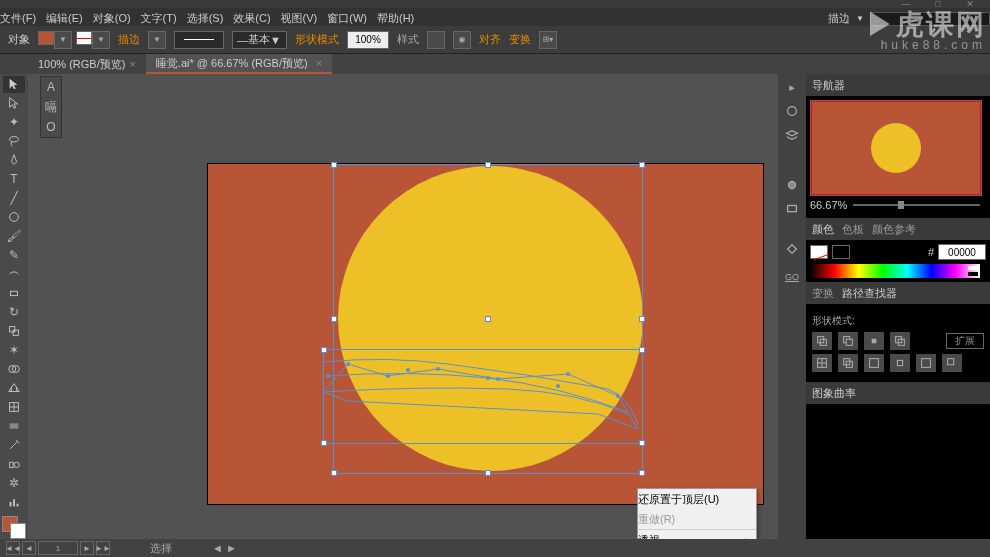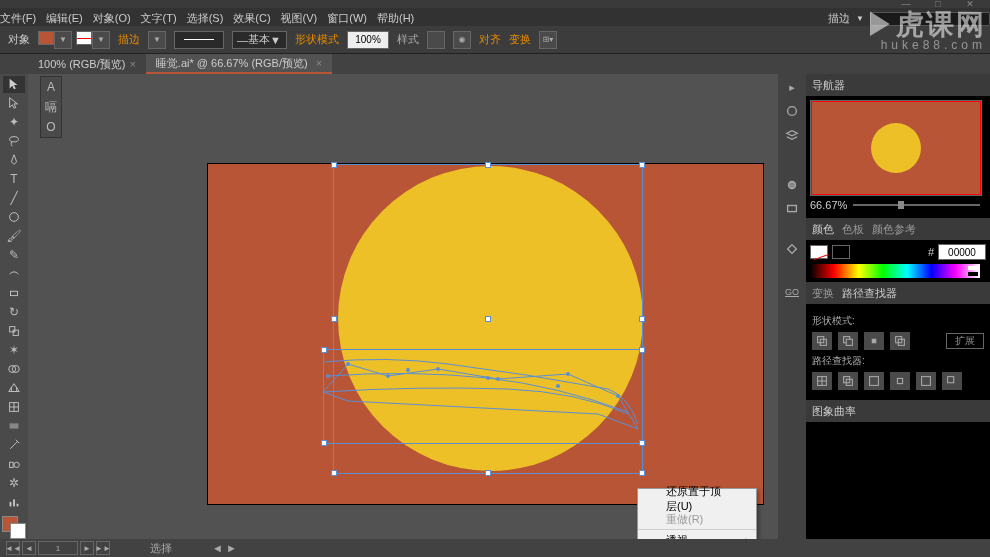--- a/index.html
+++ b/index.html
@@ -41,27 +41,27 @@
 .text-panel { position: absolute; left: 12px; top: 2px; width: 22px; background: #4a4a4a; border: 1px solid #333; display: flex; flex-direction: column; }
 .text-panel div { height: 20px; display: flex; align-items: center; justify-content: center; color: #bbb; font-size: 12px; }
 .artboard { position: absolute; left: 180px; top: 90px; width: 555px; height: 340px; background: #b85536; box-shadow: 0 0 0 1px #000; }
 .sun { position: absolute; left: 130px; top: 2px; width: 305px; height: 305px; border-radius: 50%; background: #eec028; }
 .wave-path path { fill: none; stroke: #5a8fd4; stroke-width: 1; }
 .wave-fill { fill: #c97a4e; stroke: #5a8fd4; stroke-width: 1; }
 .anchor { fill: #5a8fd4; }
 .sel-box { position: absolute; border: 1px solid #5a8fd4; pointer-events: none; }
 .handle { position: absolute; width: 6px; height: 6px; background: #fff; border: 1px solid #5a8fd4; }
 .context-menu { position: absolute; left: 609px; top: 414px; width: 120px; background: #f0f0f0; border: 1px solid #999; box-shadow: 2px 2px 4px rgba(0,0,0,0.3); color: #000; }
-.ctx-item { height: 20px; display: flex; align-items: center; padding: 0 28px; font-size: 11px; position: relative; }
+.ctx-item { height: 20px; display: flex; align-items: center; padding: 0 0; font-size: 11px; position: relative; }
 .ctx-item.disabled { color: #999; }
 .ctx-item .arrow { position: absolute; right: 6px; font-size: 9px; }
 .right-icons { width: 28px; background: #424242; display: flex; flex-direction: column; align-items: center; padding-top: 4px; gap: 6px; }
 .r-icon { width: 18px; height: 18px; display: flex; align-items: center; justify-content: center; color: #aaa; font-size: 11px; }
 .r-icon svg { width: 14px; height: 14px; stroke: #aaa; fill: none; stroke-width: 1.5; }
-.r-group-label { color: #aaa; font-size: 9px; margin-top: 23px; text-decoration: underline; }
+.r-group-label { color: #aaa; font-size: 9px; margin-top: 8px; text-decoration: underline; }
 .panels { width: 184px; background: #000000; display: flex; flex-direction: column; }
 .panel-tab-row { height: 22px; background: #3a3a3a; display: flex; align-items: center; padding: 0 6px; gap: 8px; color: #999; }
 .panel-tab-row .active { color: #ccc; }
 .nav-panel { padding: 4px; position: relative; }
 .nav-thumb { width: 172px; height: 96px; background: #b85536; border: 1px solid #666; position: relative; display: flex; align-items: center; justify-content: center; }
 .nav-sun { width: 50px; height: 50px; border-radius: 50%; background: #eec028; }
 .nav-zoom { height: 18px; display: flex; align-items: center; font-size: 10px; color: #ccc; text-align: right; }
 .color-panel { padding: 4px; }
 .color-top { display: flex; align-items: center; gap: 4px; }
 .hex-field { width: 48px; height: 16px; background: #fff; color: #000; border: 1px solid #666; text-align: center; font-size: 10px; }
@@ -395,21 +395,20 @@
             </svg>
           </div>
         <div class="pf-btn">
             <svg viewBox="0 0 16 16">
               <rect x="3" y="3" width="7" height="7"></rect>
               <rect x="6" y="6" width="7" height="7"></rect>
             </svg>
           </div>
         <div class="pf-expand">扩展</div>
       </div>
-      <div class="sectlabel">路径查找器:</div>
       <div class="pf-row">
         <div class="pf-btn">
             <svg viewBox="0 0 16 16">
               <rect x="3" y="3" width="10" height="10"></rect>
               <line x1="3" y1="8" x2="13" y2="8"></line>
               <line x1="8" y1="3" x2="8" y2="13"></line>
             </svg>
           </div>
         <div class="pf-btn">
             <svg viewBox="0 0 16 16">

